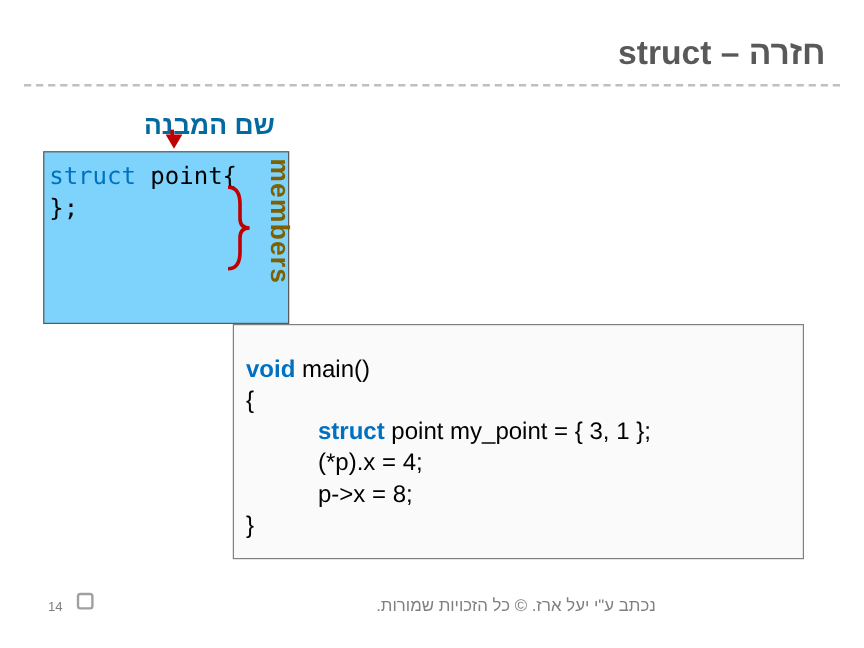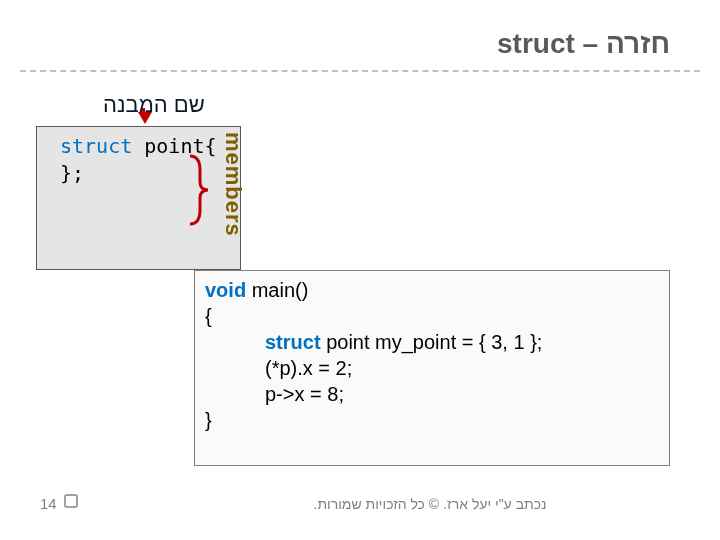--- a/index.html
+++ b/index.html
@@ -8,41 +8,41 @@
     width: 720px;
     height: 540px;
     background: #ffffff;
     font-family: Arial, sans-serif;
     position: relative;
     overflow: hidden;
   }
   .title {
     position: absolute;
     top: 28px;
-    right: 50px;
+    right: 32px;
     font-size: 28px;
     font-weight: bold;
     color: #595959;
     direction: rtl;
   }
   .title-divider {
     position: absolute;
     top: 70px;
     left: 20px;
     right: 20px;
     border-top: 2px dashed #bfbfbf;
   }
 
   .struct-label {
     position: absolute;
     top: 92px;
-    left: 103px;
+    left: 120px;
     font-size: 22px;
-    color: #0f172a;
-    font-weight: normal;
+    color: #0369a1;
+    font-weight: bold;
     direction: rtl;
   }
   .arrow-down {
     position: absolute;
     top: 112px;
     left: 138px;
     width: 0; height: 0;
     border-left: 7px solid transparent;
     border-right: 7px solid transparent;
     border-top: 12px solid #c00000;
@@ -56,25 +56,25 @@
     background: #c00000;
   }
 
   .struct-box {
     position: absolute;
     top: 126px;
     left: 36px;
     width: 205px;
     height: 144px;
     border: 1.5px solid #595959;
-    background: #e5e5e5;
+    background: #7dd3fc;
     font-family: Consolas, monospace;
     font-size: 20px;
     line-height: 1.35;
-    padding: 6px 23px;
+    padding: 6px 4px;
     box-sizing: border-box;
   }
   .struct-box .kw { color: #0070c0; }
   .indent { display:inline-block; width: 42px; }
 
   .brace-svg {
     position: absolute;
     top: 154px;
     left: 182px;
     width: 30px;
@@ -98,39 +98,39 @@
     position: absolute;
     top: 270px;
     left: 194px;
     width: 476px;
     height: 196px;
     border: 1.5px solid #808080;
     background: #fafafa;
     font-family: "Times New Roman", serif;
     font-size: 20px;
     line-height: 1.3;
-    padding: 6px 10px;
+    padding: 24px 10px;
     box-sizing: border-box;
   }
   .main-box .kw2 { color: #0070c0; font-weight: bold; font-family: Arial, sans-serif; }
   .main-box .kw3 { color: #0070c0; font-weight: bold; font-family: Arial, sans-serif; }
   .main-box .mono { font-family: Arial, sans-serif; }
   .main-indent { display:inline-block; width: 60px; }
 
   .footer {
     position: absolute;
     bottom: 28px;
     left: 0;
     right: 0;
   }
   .page-num {
     position: absolute;
     left: 40px;
     bottom: 0;
-    font-size: 15px;
+    font-size: 11px;
     color: #808080;
   }
   .bullet {
     position: absolute;
     left: 64px;
     bottom: 4px;
     width: 10px;
     height: 10px;
     border: 2px solid #a0a0a0;
     border-radius: 3px;
@@ -172,21 +172,21 @@
 
 <div class="main-box">
   <div>
     <span class="kw2">void</span><span class="mono"> main()</span>
   </div>
   <div class="mono">{</div>
   <div>
     <span class="main-indent"></span><span class="kw3">struct</span><span class="mono"> point my_point = { 3, 1 };</span>
   </div>
   <div>
-    <span class="main-indent"></span><span class="mono">(*p).x = 2;</span>
+    <span class="main-indent"></span><span class="mono">(*p).x = 4;</span>
   </div>
   <div>
     <span class="main-indent"></span><span class="mono">p-&gt;x = 8;</span>
   </div>
   <div class="mono">}</div>
 </div>
 
 <div class="footer">
   <div class="page-num">14</div>
   <div class="bullet"></div>

